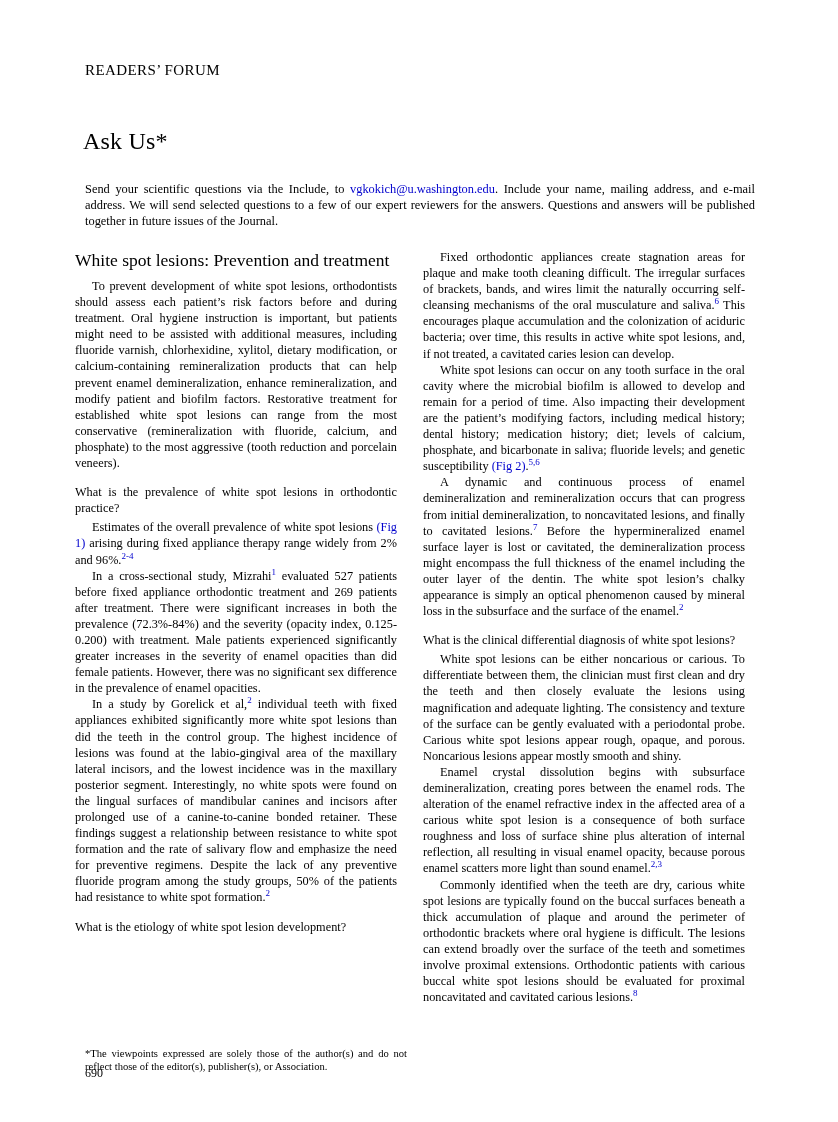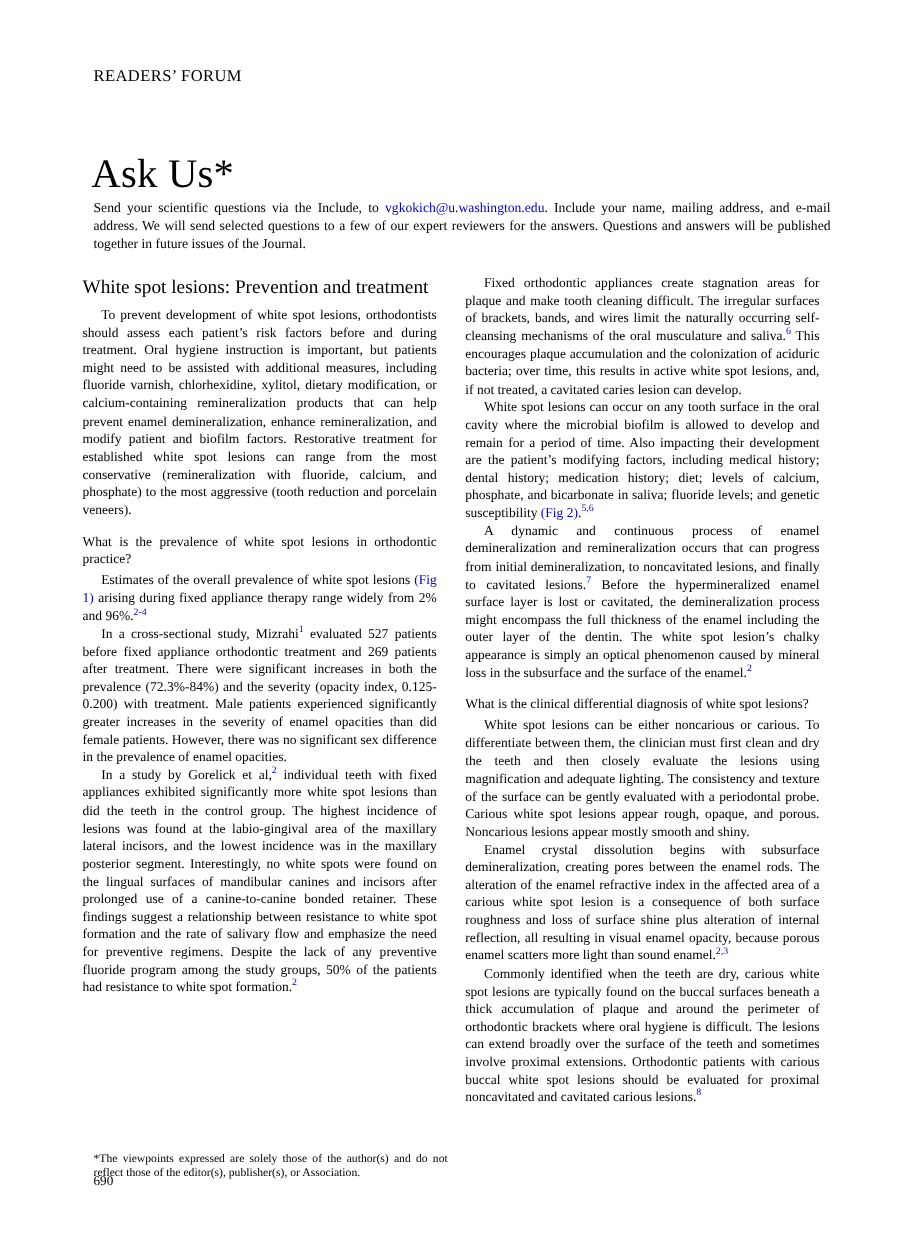--- a/index.html
+++ b/index.html
@@ -12,21 +12,21 @@
     position: relative;
   }
   .page { position: absolute; inset: 0; width: 838px; height: 1022px; background: #fff; font-family: Liberation Serif, serif; }
 
   .kicker {
     position: absolute; left: 85px; top: 62px;
     font-size: 15px; letter-spacing: 0.4px; font-weight: 400;
   }
   .title {
     position: absolute; left: 83px; top: 112px;
-    font-size: 37px; font-weight: 400; letter-spacing: 0.2px;
+    font-size: 24px; font-weight: 400; letter-spacing: 0.2px;
   }
   .intro {
     position: absolute; left: 85px; top: 169px; width: 670px;
     font-size: 12.4px; line-height: 16px; text-align: justify;
   }
   .columns {
     position: absolute; left: 75px; top: 249px; width: 670px;
     display: flex; gap: 26px;
   }
   .col {
@@ -61,20 +61,21 @@
   <p class="intro" id="intro-text"><span>Send your scientific questions via the Include, to </span><a class="ref-link">vgkokich@u.washington.edu</a><span>. Include your name, mailing address, and e-mail address. We will send selected questions to a few of our expert reviewers for the answers. Questions and answers will be published together in future issues of the Journal.</span></p>
 
   <div class="columns">
     <div class="col" id="left-col">
         <h2 class="section-heading">White spot lesions: Prevention and treatment</h2>
         <p class="para"><span>To prevent development of white spot lesions, orthodontists should assess each patient’s risk factors before and during treatment. Oral hygiene instruction is important, but patients might need to be assisted with additional measures, including fluoride varnish, chlorhexidine, xylitol, dietary modification, or calcium-containing remineralization products that can help prevent enamel demineralization, enhance remineralization, and modify patient and biofilm factors. Restorative treatment for established white spot lesions can range from the most conservative (remineralization with fluoride, calcium, and phosphate) to the most aggressive (tooth reduction and porcelain veneers).</span></p>
         <p class="question">What is the prevalence of white spot lesions in orthodontic practice?</p>
         <p class="para"><span>Estimates of the overall prevalence of white spot lesions </span><a class="ref-link">(Fig 1)</a><span> arising during fixed appliance therapy range widely from 2% and 96%.</span><sup class="ref-sup">2-4</sup></p>
         <p class="para"><span>In a cross-sectional study, Mizrahi</span><sup class="ref-sup">1</sup><span> evaluated 527 patients before fixed appliance orthodontic treatment and 269 patients after treatment. There were significant increases in both the prevalence (72.3%-84%) and the severity (opacity index, 0.125-0.200) with treatment. Male patients experienced significantly greater increases in the severity of enamel opacities than did female patients. However, there was no significant sex difference in the prevalence of enamel opacities.</span></p>
         <p class="para"><span>In a study by Gorelick et al,</span><sup class="ref-sup">2</sup><span> individual teeth with fixed appliances exhibited significantly more white spot lesions than did the teeth in the control group. The highest incidence of lesions was found at the labio-gingival area of the maxillary lateral incisors, and the lowest incidence was in the maxillary posterior segment. Interestingly, no white spots were found on the lingual surfaces of mandibular canines and incisors after prolonged use of a canine-to-canine bonded retainer. These findings suggest a relationship between resistance to white spot formation and the rate of salivary flow and emphasize the need for preventive regimens. Despite the lack of any preventive fluoride program among the study groups, 50% of the patients had resistance to white spot formation.</span><sup class="ref-sup">2</sup></p>
+        <p class="question">What is the etiology of white spot lesion development?</p>
       </div>
     <div class="col" id="right-col">
         <p class="para"><span>Fixed orthodontic appliances create stagnation areas for plaque and make tooth cleaning difficult. The irregular surfaces of brackets, bands, and wires limit the naturally occurring self-cleansing mechanisms of the oral musculature and saliva.</span><sup class="ref-sup">6</sup><span> This encourages plaque accumulation and the colonization of aciduric bacteria; over time, this results in active white spot lesions, and, if not treated, a cavitated caries lesion can develop.</span></p>
         <p class="para"><span>White spot lesions can occur on any tooth surface in the oral cavity where the microbial biofilm is allowed to develop and remain for a period of time. Also impacting their development are the patient’s modifying factors, including medical history; dental history; medication history; diet; levels of calcium, phosphate, and bicarbonate in saliva; fluoride levels; and genetic susceptibility </span><a class="ref-link">(Fig 2)</a><span>.</span><sup class="ref-sup">5,6</sup></p>
         <p class="para"><span>A dynamic and continuous process of enamel demineralization and remineralization occurs that can progress from initial demineralization, to noncavitated lesions, and finally to cavitated lesions.</span><sup class="ref-sup">7</sup><span> Before the hypermineralized enamel surface layer is lost or cavitated, the demineralization process might encompass the full thickness of the enamel including the outer layer of the dentin. The white spot lesion’s chalky appearance is simply an optical phenomenon caused by mineral loss in the subsurface and the surface of the enamel.</span><sup class="ref-sup">2</sup></p>
         <p class="question">What is the clinical differential diagnosis of white spot lesions?</p>
         <p class="para"><span>White spot lesions can be either noncarious or carious. To differentiate between them, the clinician must first clean and dry the teeth and then closely evaluate the lesions using magnification and adequate lighting. The consistency and texture of the surface can be gently evaluated with a periodontal probe. Carious white spot lesions appear rough, opaque, and porous. Noncarious lesions appear mostly smooth and shiny.</span></p>
         <p class="para"><span>Enamel crystal dissolution begins with subsurface demineralization, creating pores between the enamel rods. The alteration of the enamel refractive index in the affected area of a carious white spot lesion is a consequence of both surface roughness and loss of surface shine plus alteration of internal reflection, all resulting in visual enamel opacity, because porous enamel scatters more light than sound enamel.</span><sup class="ref-sup">2,3</sup></p>
         <p class="para"><span>Commonly identified when the teeth are dry, carious white spot lesions are typically found on the buccal surfaces beneath a thick accumulation of plaque and around the perimeter of orthodontic brackets where oral hygiene is difficult. The lesions can extend broadly over the surface of the teeth and sometimes involve proximal extensions. Orthodontic patients with carious buccal white spot lesions should be evaluated for proximal noncavitated and cavitated carious lesions.</span><sup class="ref-sup">8</sup></p>
       </div>

